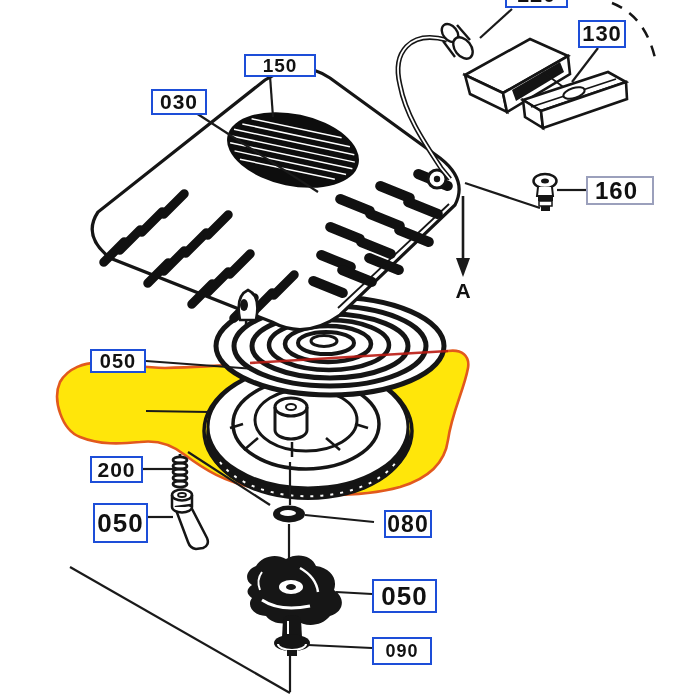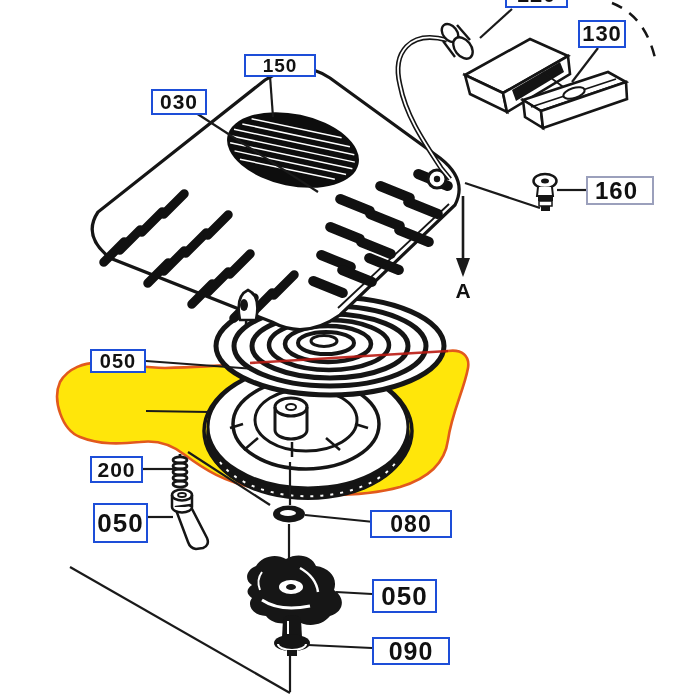--- a/index.html
+++ b/index.html
@@ -245,21 +245,21 @@
 
 <div class="lbl light" style="left:586px;top:176px;width:68px;height:29px;font-size:24px">160</div>
 
 <div class="lbl" style="left:90px;top:349px;width:56px;height:24px;font-size:20px">050</div>
 
 
 <div class="lbl" style="left:90px;top:456px;width:53px;height:27px;font-size:21px">200</div>
 
 <div class="lbl" style="left:93px;top:503px;width:55px;height:40px;font-size:26px">050</div>
 
-<div class="lbl" style="left:370px;top:510px;width:82px;height:28px;font-size:23px">080</div>
+<div class="lbl" style="left:384px;top:510px;width:48px;height:28px;font-size:23px">080</div>
 
 <div class="lbl" style="left:372px;top:579px;width:65px;height:34px;font-size:26px">050</div>
 
-<div class="lbl" style="left:372px;top:637px;width:78px;height:28px;font-size:25px">090</div>
+<div class="lbl" style="left:372px;top:637px;width:60px;height:28px;font-size:18px">090</div>
 
 <div class="marker" style="left:451px;top:279px;width:24px;height:24px;font-size:21px">A</div>
 
 </div>
 
 </body></html>

